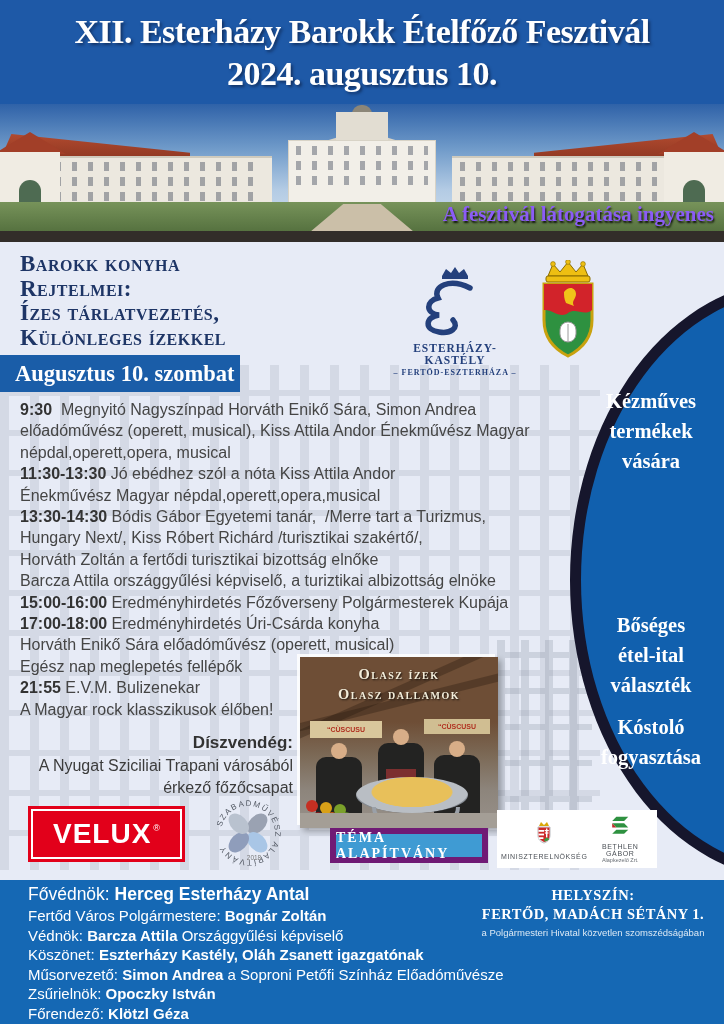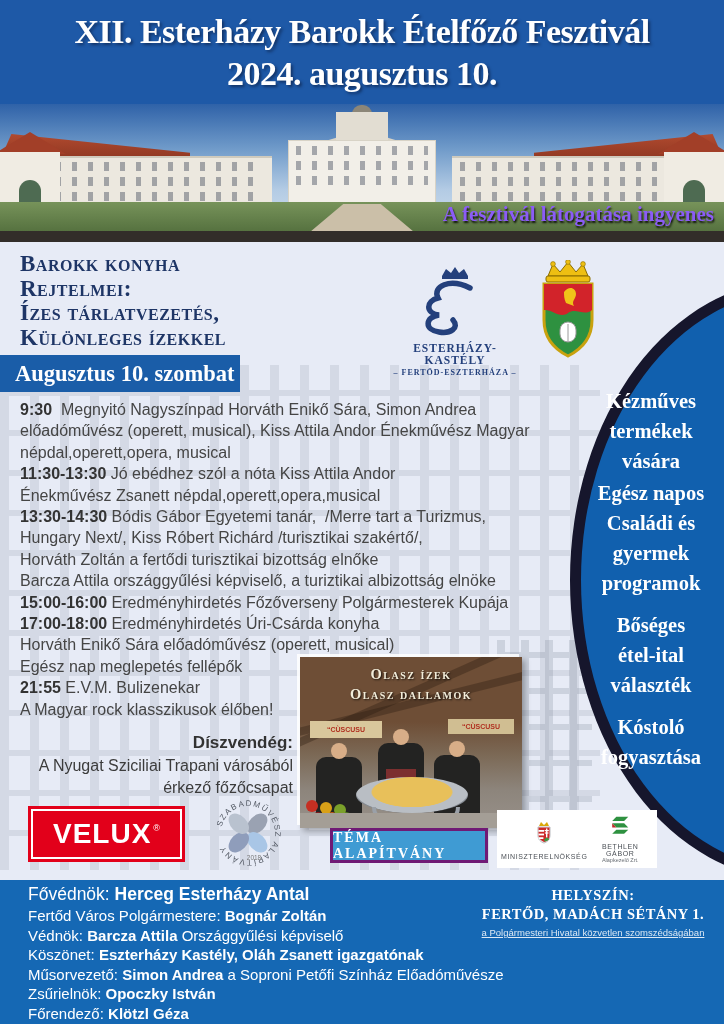--- a/index.html
+++ b/index.html
@@ -76,21 +76,21 @@
 
   
   .kastely{position:absolute;left:390px;top:266px;width:130px;text-align:center;z-index:3;}
   .kastely-name{font:bold 11.5px "Liberation Serif",serif;color:#24407c;letter-spacing:1px;}
   .kastely-sub{font:bold 8px "Liberation Serif",serif;color:#24407c;letter-spacing:1px;margin-top:2px;}
 
   
   .arms{position:absolute;left:536px;top:260px;z-index:3;}
 
   
-  .inset{position:absolute;left:300px;top:657px;width:222px;height:171px;overflow:hidden;z-index:3;
+  .inset{position:absolute;left:300px;top:657px;width:198px;height:171px;overflow:hidden;z-index:3;
     background:linear-gradient(180deg,#6e4e36 0%,#6e4e36 38%,#7c6a57 58%,#8d857c 78%,#98918a 100%);
     box-shadow:-3px -3px 0 rgba(255,255,255,.85),3px 3px 6px rgba(0,0,0,.3);}
   .beam{position:absolute;width:150%;height:8px;background:rgba(40,25,15,.35);}
   .beam.b1{top:34px;left:-20px;transform:rotate(-14deg);}
   .beam.b2{top:16px;left:-20px;transform:rotate(-24deg);}
   .inset-title{position:absolute;top:7px;left:0;right:0;text-align:center;color:#f3eedb;
     font:bold 14.5px/20px "Liberation Serif",serif;font-variant:small-caps;letter-spacing:1.5px;
     text-shadow:1px 1px 2px rgba(0,0,0,.8);}
   .banner{position:absolute;display:flex;align-items:center;justify-content:center;
     color:#b03020;font:bold 7px "Liberation Sans",sans-serif;}
@@ -109,37 +109,37 @@
   .table{position:absolute;left:0;right:0;bottom:0;height:15px;background:#a49e96;}
 
   
   .velux{position:absolute;left:28px;top:806px;width:157px;height:56px;background:#e2001a;z-index:4;
     box-shadow:inset 0 0 0 3px #e2001a,inset 0 0 0 5px #ffffff;
     display:flex;align-items:center;justify-content:center;color:#fff;}
   .velux-text{font:bold 28px "Liberation Sans",sans-serif;letter-spacing:1px;}
   .velux-reg{font-size:9px;margin:-12px 0 0 2px;}
   .szm{position:absolute;left:200px;top:796px;z-index:4;}
   .tema{position:absolute;left:330px;top:828px;width:158px;height:35px;background:#3f9bd3;z-index:4;
-    border:3px solid #701a75;box-sizing:border-box;display:flex;align-items:center;justify-content:center;
+    border:6px solid #701a75;box-sizing:border-box;display:flex;align-items:center;justify-content:center;
     color:#fff;font:bold 14px "Liberation Serif",serif;letter-spacing:2px;}
   .govbox{position:absolute;left:497px;top:810px;width:160px;height:58px;background:#ffffff;z-index:5;
     display:flex;align-items:center;justify-content:space-around;padding:0 4px;box-sizing:border-box;}
   .govcol{text-align:center;}
   .gov-label{font-size:7px;letter-spacing:.6px;color:#4a4f55;margin-top:2px;}
   .gov-label2{font-size:5.5px;color:#6a6f75;}
 
   
   .band{position:absolute;left:0;top:880px;width:724px;height:184px;background:#1568b4;z-index:4;}
   .credits{position:absolute;left:28px;top:2px;color:#ffffff;}
   .credit-line{white-space:pre;font-size:15px;line-height:19.6px;}
   .credit-line.big{font-size:17.5px;line-height:24px;}
   .credit-line b{font-weight:bold;}
   .venue{position:absolute;left:470px;top:6px;width:246px;text-align:center;color:#ffffff;}
   .venue-title{font:bold 14.5px/19px "Liberation Serif",serif;letter-spacing:.5px;}
-  .venue-note{font-size:9.5px;margin-top:3px;color:#dce9f5;text-decoration:underline;}
+  .venue-note{font-size:9.5px;margin-top:3px;color:#dce9f5;}
 </style>
 </head>
 <body>
 
 <div class="poster">
 
   <div class="header">
     <div class="header-title">XII. Esterházy Barokk Ételfőző Fesztivál
 2024. augusztus 10.</div>
   </div>
@@ -180,24 +180,20 @@
     <div class="ribbon">A fesztivál látogatása ingyenes</div>
   </div>
 
   <div class="watermark"></div>
   <div class="watermark2"></div>
 
   <div class="ellipse"></div>
   <div class="side-item s0">Kézműves
 termékek
 vására</div>
-  <div class="side-item s1">Egész napos
-Családi és
-gyermek
-programok</div>
   <div class="side-item s2">Bőséges
 étel-ital
 választék</div>
   <div class="side-item s3">Kóstoló
 fogyasztása</div>
 
   <div class="intro-heading preline">Barokk konyha
 Rejtelmei:
 Ízes tárlatvezetés,
 Különleges ízekkel</div>
@@ -226,21 +222,21 @@
       <rect x="24" y="62" width="16" height="20" rx="8" fill="#ffffff" stroke="#9a9a9a" stroke-width="1"></rect>
       <line x1="32" y1="64" x2="32" y2="82" stroke="#9a9a9a" stroke-width="1"></line>
     </svg>
   </div>
 
   <div class="prog">
     <div class="prog-line"><b>9:30</b><span>  Megnyitó Nagyszínpad Horváth Enikő Sára, Simon Andrea</span></div>
     <div class="prog-line"><b></b><span>előadóművész (operett, musical), Kiss Attila Andor Énekművész Magyar</span></div>
     <div class="prog-line"><b></b><span>népdal,operett,opera, musical</span></div>
     <div class="prog-line"><b>11:30-13:30</b><span> Jó ebédhez szól a nóta Kiss Attila Andor</span></div>
-    <div class="prog-line"><b></b><span>Énekművész Zsanett népdal,operett,opera,musical</span></div>
+    <div class="prog-line"><b></b><span>Énekművész Magyar népdal,operett,opera,musical</span></div>
     <div class="prog-line"><b>13:30-14:30</b><span> Bódis Gábor Egyetemi tanár,  /Merre tart a Turizmus,</span></div>
     <div class="prog-line"><b></b><span>Hungary Next/, Kiss Róbert Richárd /turisztikai szakértő/,</span></div>
     <div class="prog-line"><b></b><span>Horváth Zoltán a fertődi turisztikai bizottság elnőke</span></div>
     <div class="prog-line"><b></b><span>Barcza Attila országgyűlési képviselő, a turiztikai albizottság elnöke</span></div>
     <div class="prog-line"><b>15:00-16:00</b><span> Eredményhirdetés Főzőverseny Polgármesterek Kupája</span></div>
     <div class="prog-line"><b>17:00-18:00</b><span> Eredményhirdetés Úri-Csárda konyha</span></div>
     <div class="prog-line"><b></b><span>Horváth Enikő Sára előadóművész (operett, musical)</span></div>
     <div class="prog-line"><b></b><span>Egész nap meglepetés fellépők</span></div>
     <div class="prog-line"><b>21:55</b><span> E.V.M. Bulizenekar</span></div>
     <div class="prog-line"><b></b><span>A Magyar rock klasszikusok élőben!</span></div>

